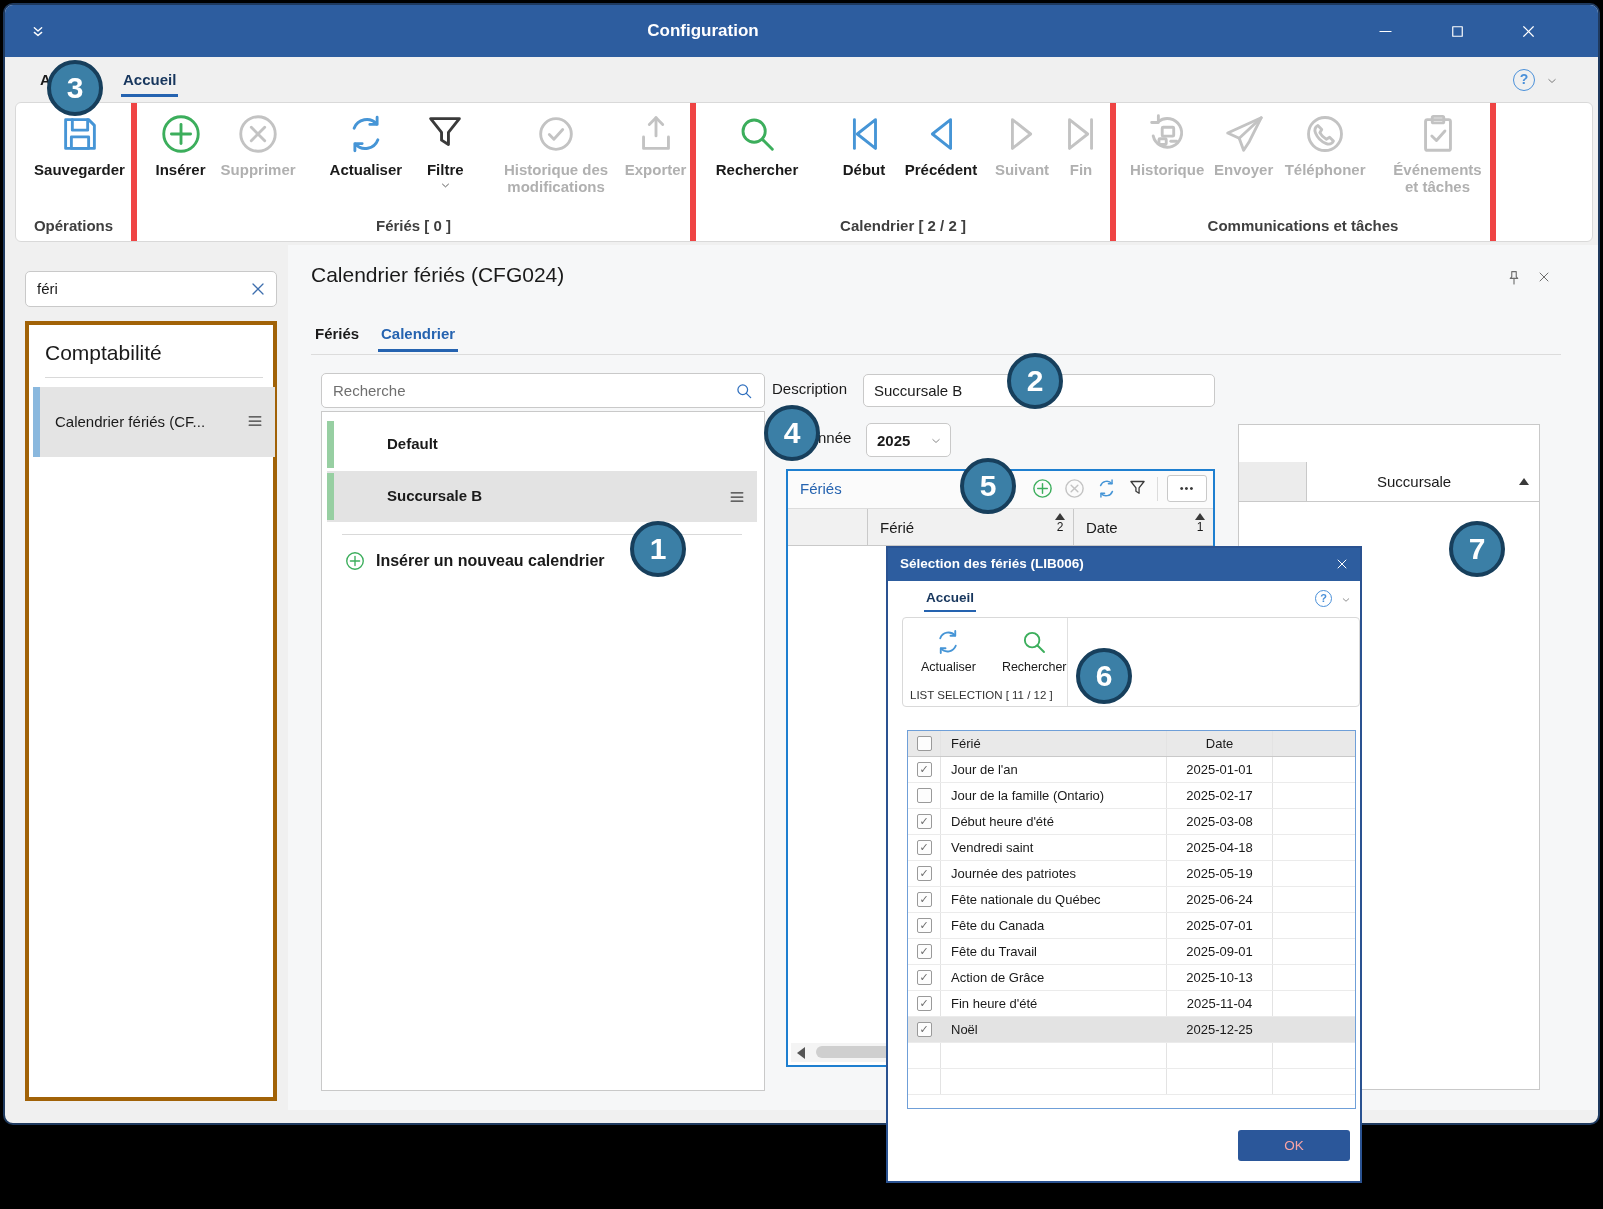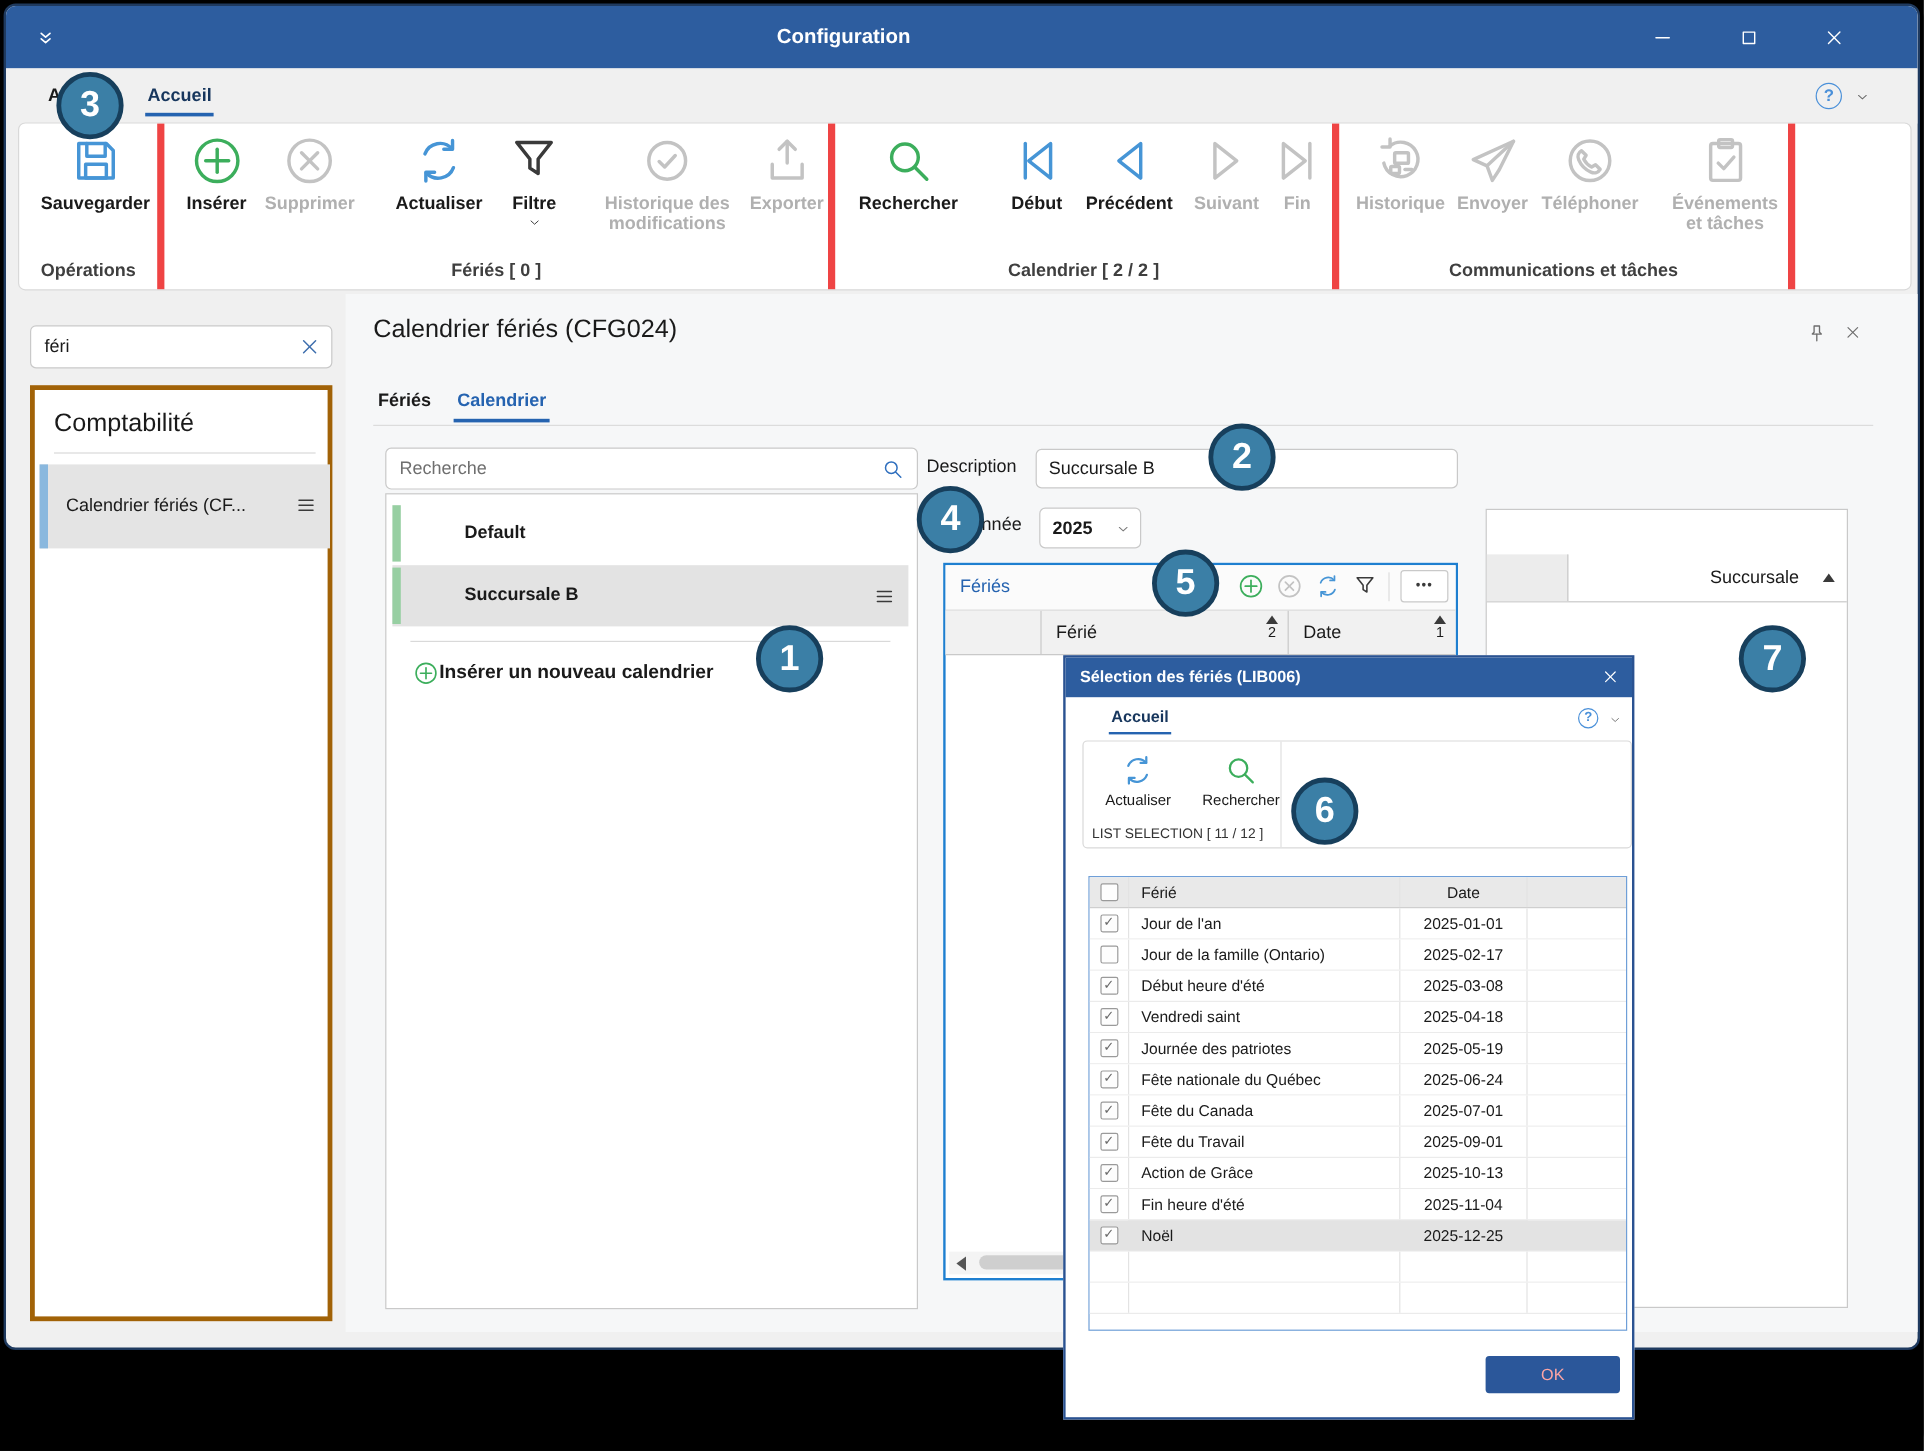--- a/index.html
+++ b/index.html
@@ -73,21 +73,21 @@
   .cl-search .ph { position:absolute; left:11px; top:8px; font-size:15px; color:#6f6f6f; }
   .cl-search .mag { position:absolute; right:10px; top:7px; width:20px; height:20px; color:#2f6fbe; }
   .cl-panel { position:absolute; left:33px; top:166px; width:444px; height:680px; background:#fff; border:1px solid #c9c9c9; }
   .cl-row { position:absolute; left:5px; width:430px; height:51px; }
   .cl-row .bar { position:absolute; left:0; top:2px; width:7px; height:47px; background:#97cfa2; }
   .cl-row .txt { position:absolute; left:60px; top:16px; font-size:15px; font-weight:bold; color:#1a1a1a; }
   .cl-row1 { top:7px; }
   .cl-row2 { top:59px; background:#e3e3e3; }
   .cl-row2 .burger { position:absolute; right:10px; top:16px; width:20px; height:20px; color:#3a3a3a; }
   .cl-hr { position:absolute; left:20px; top:122px; width:400px; height:1px; background:#d9d9d9; }
-  .cl-insert { position:absolute; left:22px; top:134px; height:30px; display:flex; align-items:center; }
+  .cl-insert { position:absolute; left:22px; top:134px; height:30px; display:flex; align-items:center; gap:10px; }
   .cl-insert svg { width:22px; height:22px; color:#3cae5c; }
   .cl-insert .txt { font-size:16px; font-weight:bold; color:#1a1a1a; }
 
   
   .f-desc-label { position:absolute; left:484px; top:135px; font-size:15px; color:#1a1a1a; }
   .f-desc-input { position:absolute; left:575px; top:129px; width:352px; height:33px; background:#fff;
                   border:1px solid #c9c9c9; border-radius:5px; font-size:15px; color:#1a1a1a; }
   .f-desc-input span { position:absolute; left:10px; top:7px; }
   .f-year-label { position:absolute; left:520px; top:184px; font-size:15px; color:#1a1a1a; }
   .f-year-select { position:absolute; left:578px; top:178px; width:85px; height:34px; background:#fff;
@@ -116,21 +116,21 @@
             border-bottom:7px solid #3a3a3a; margin:0 auto 1px; }
   .fp-scroll { position:absolute; left:3px; right:3px; bottom:3px; height:19px; background:#f4f4f4; }
   .fp-scroll .arr { position:absolute; left:6px; top:4px; width:0; height:0;
                     border-top:6px solid transparent; border-bottom:6px solid transparent; border-right:8px solid #555; }
   .fp-scroll .thumb { position:absolute; left:25px; top:3px; width:95px; height:12px; background:#cfcfcf; border-radius:6px; }
 
   
   .rp { position:absolute; left:950px; top:179px; width:302px; height:666px; background:#fff; border:1px solid #c9c9c9; z-index:5; }
   .rp-title { position:absolute; left:0; top:0; right:0; height:37px; border-bottom:1px solid #c9c9c9; }
   .rp-title span { position:absolute; left:9px; top:9px; font-size:16px; color:#1a1a1a; }
-  .rp-cols { position:absolute; left:0; top:37px; right:0; height:40px; border-bottom:1px solid #c9c9c9; display:flex;gap:48px; }
+  .rp-cols { position:absolute; left:0; top:37px; right:0; height:40px; border-bottom:1px solid #c9c9c9; display:flex; }
   .rp-c1 { width:68px; background:#ececec; border-right:1px solid #c9c9c9; }
   .rp-c2 { flex:1; position:relative; }
   .rp-colname { position:absolute; left:70px; top:11px; font-size:15px; color:#1a1a1a; }
   .rp-sort { position:absolute; right:10px; top:16px; }
 
   
   .modal { position:absolute; left:886px; top:546px; width:476px; height:637px; background:#fff;
            border:2px solid #2a5291; z-index:50; }
   .m-title { position:absolute; left:0; top:0; right:0; height:33px; background:#2d5d9f;padding-left:36px; }
   .m-title .txt { position:absolute; left:12px; top:8px; color:#fff; font-size:13.5px; font-weight:bold; }

